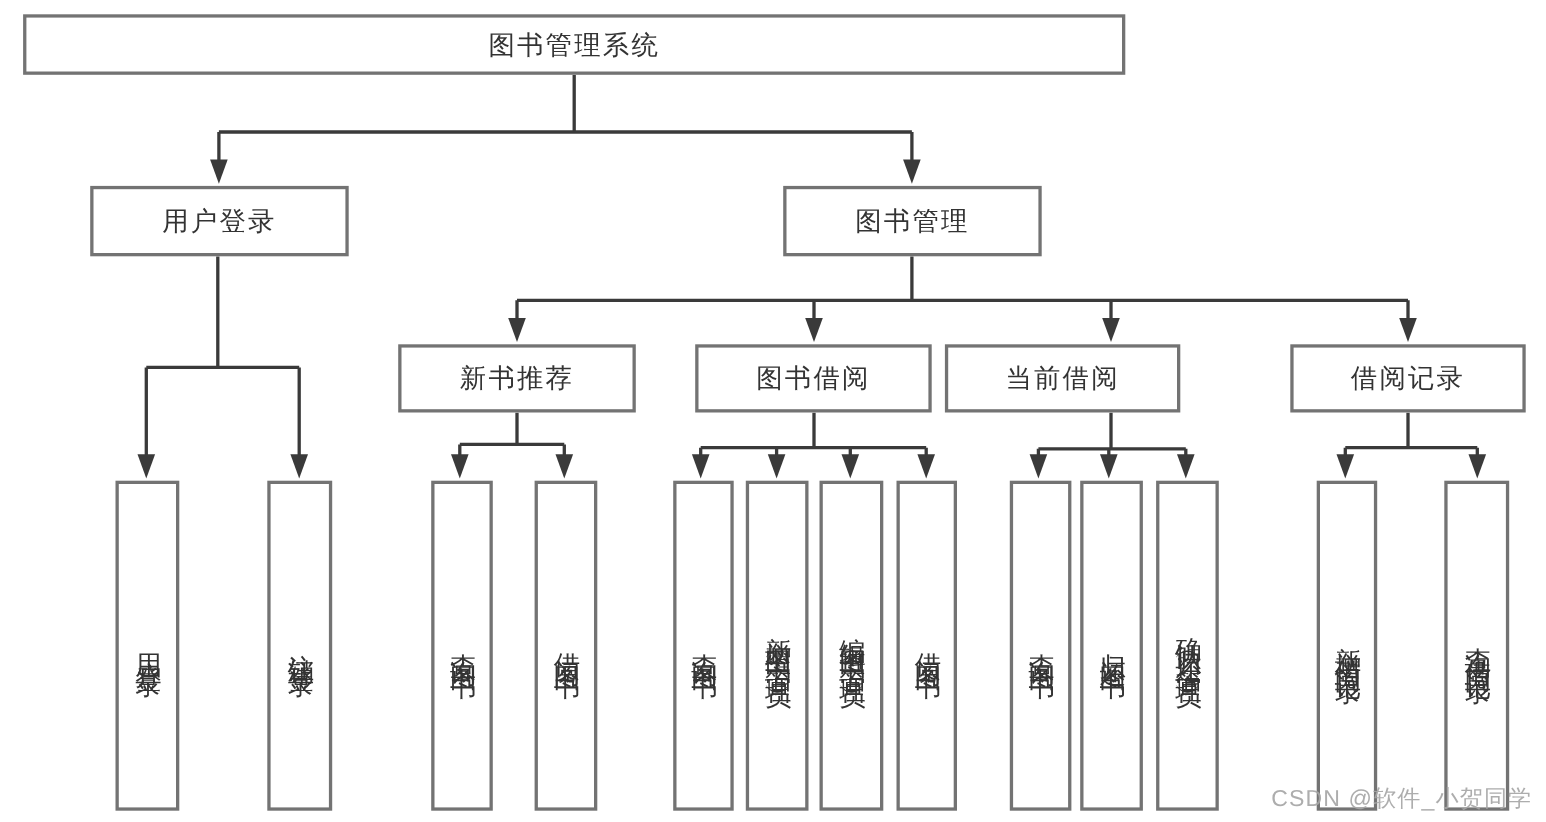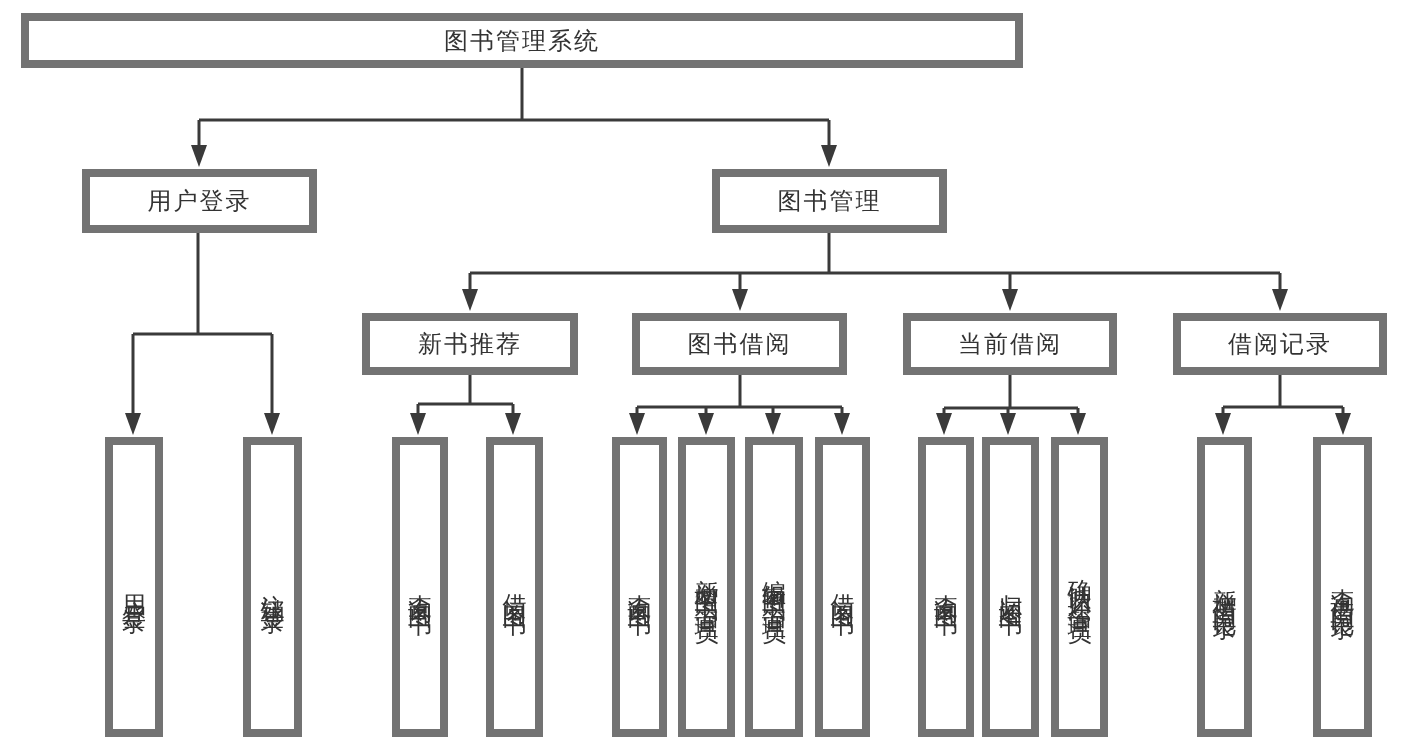--- a/index.html
+++ b/index.html
@@ -2,21 +2,21 @@
 <html><head>
 <meta charset="utf-8">
 <style>
   html,body{margin:0;padding:0;background:#fff;}
   .canvas{
     position:relative;width:1405px;height:747px;background:#ffffff;
     font-family:"Liberation Sans","DejaVu Sans",sans-serif;overflow:hidden;
   }
   .connectors{position:absolute;left:0;top:0;width:1405px;height:747px;}
   .box{
-    position:absolute;background:#ffffff;border:8px solid #737373;box-sizing:border-box;
+    position:absolute;background:#ffffff;border:3px solid #737373;box-sizing:border-box;
     display:flex;align-items:center;justify-content:center;
     color:#333333;font-size:24px;z-index:2;
   }
   .h{letter-spacing:2px;white-space:nowrap;}
   .v{
     writing-mode:vertical-rl;text-orientation:mixed;
     letter-spacing:6px;line-height:1;font-size:24px;
   }
   .watermark{
     position:absolute;right:12px;bottom:7px;z-index:5;
@@ -61,34 +61,35 @@
     </g>
   </svg>
 
   <div class="box h" style="left:21px;top:13px;width:1002px;height:55px;">图书管理系统</div>
 
   <div class="box h" style="left:82px;top:169px;width:235px;height:64px;">用户登录</div>
   <div class="box h" style="left:712px;top:169px;width:235px;height:64px;font-family:Liberation Serif, serif;">图书管理</div>
 
   <div class="box h" style="left:632px;top:313px;width:215px;height:62px;">图书借阅</div>
   <div class="box h" style="left:362px;top:313px;width:216px;height:62px;">新书推荐</div>
-  <div class="box h" style="left:903px;top:313px;width:214px;height:62px;">当前借阅</div>
+  <div class="box h" style="left:859px;top:313px;width:214px;height:62px;">当前借阅</div>
   <div class="box h" style="left:1173px;top:313px;width:214px;height:62px;text-align:right;">借阅记录</div>
 
   <div class="box v" style="left:105px;top:437px;width:58px;height:300px;">用户登录</div>
   <div class="box v" style="left:243px;top:437px;width:59px;height:300px;">注销登录</div>
 
   <div class="box v" style="left:392px;top:437px;width:56px;height:300px;">查询图书</div>
   <div class="box v" style="left:486px;top:437px;width:57px;height:300px;">借阅图书</div>
 
   <div class="box v" style="left:612px;top:437px;width:55px;height:300px;">查询图书</div>
   <div class="box v" style="left:678px;top:437px;width:57px;height:300px;">新增图书（管理员）</div>
   <div class="box v" style="left:745px;top:437px;width:58px;height:300px;">编辑图书（管理员）</div>
   <div class="box v" style="left:815px;top:437px;width:55px;height:300px;">借阅图书</div>
 
   <div class="box v" style="left:918px;top:437px;width:56px;height:300px;">查询图书</div>
   <div class="box v" style="left:982px;top:437px;width:57px;height:300px;">归还图书</div>
   <div class="box v" style="left:1051px;top:437px;width:57px;height:300px;">确认归还（管理员）</div>
 
   <div class="box v" style="left:1197px;top:437px;width:55px;height:300px;">新增借阅记录</div>
   <div class="box v" style="left:1313px;top:437px;width:59px;height:300px;">查询借阅记录</div>
 
+  <div class="watermark">CSDN @软件_小贺同学</div>
 </div>
 
 </body></html>

